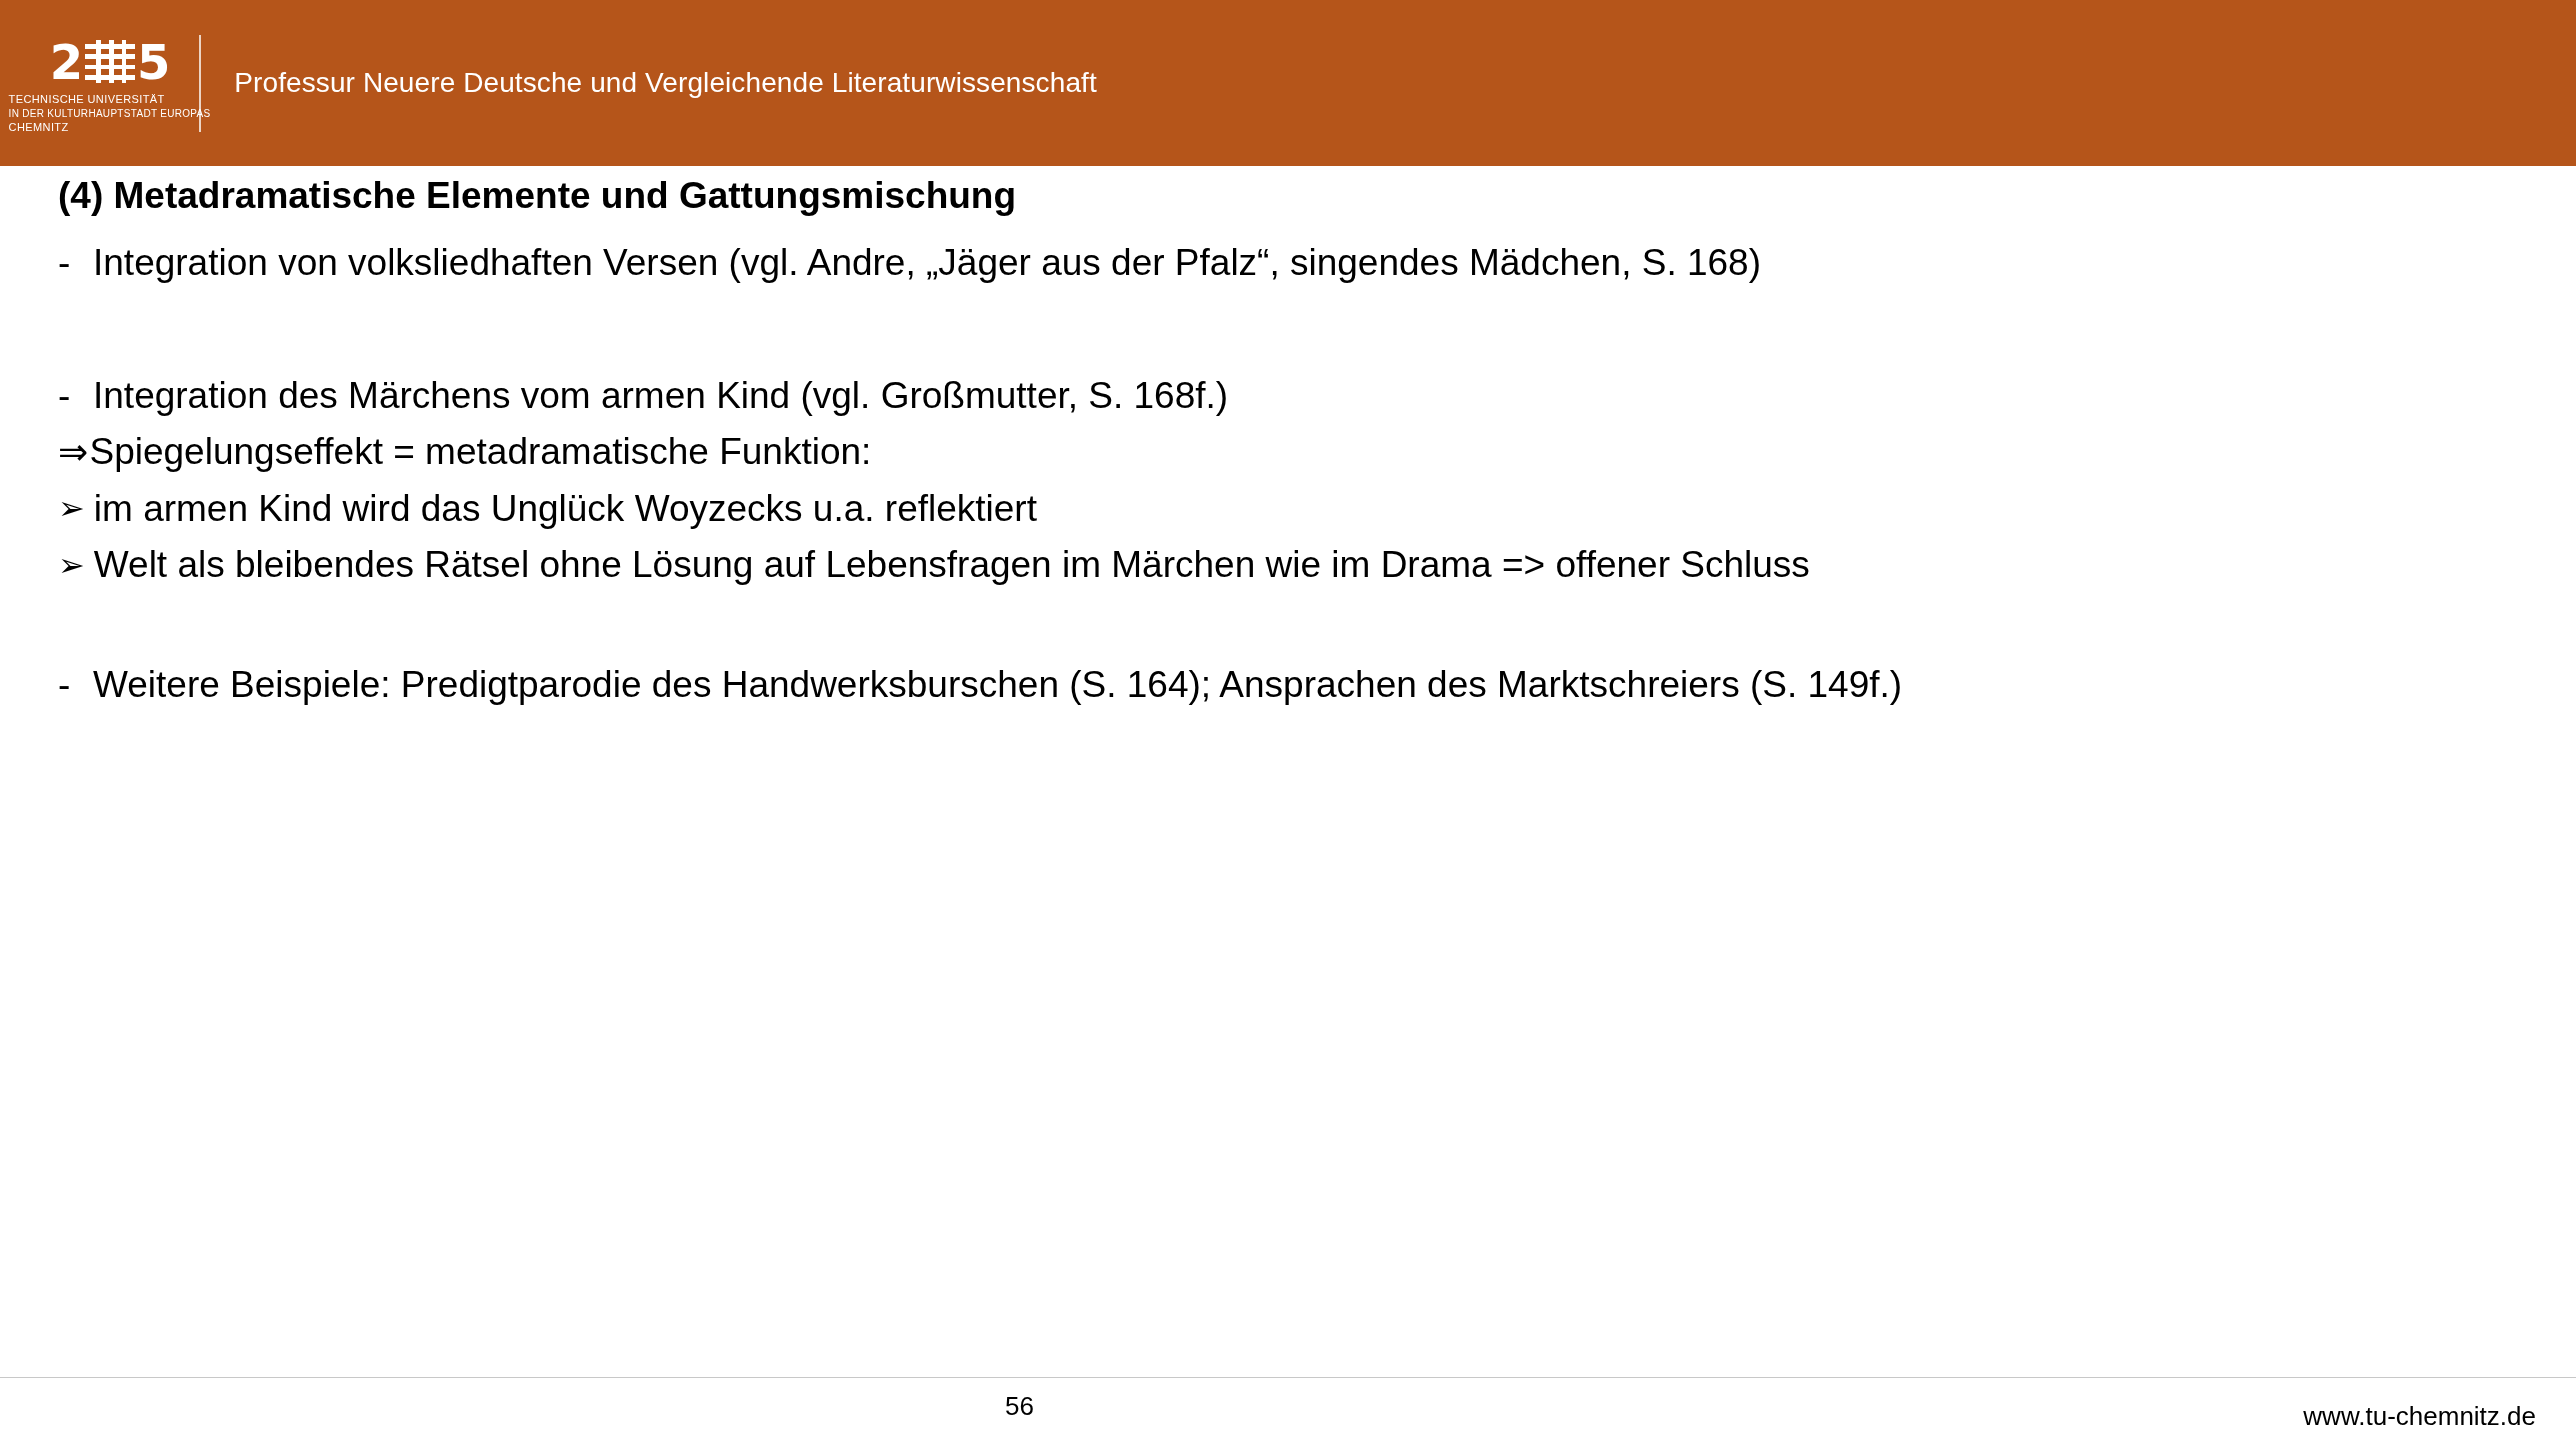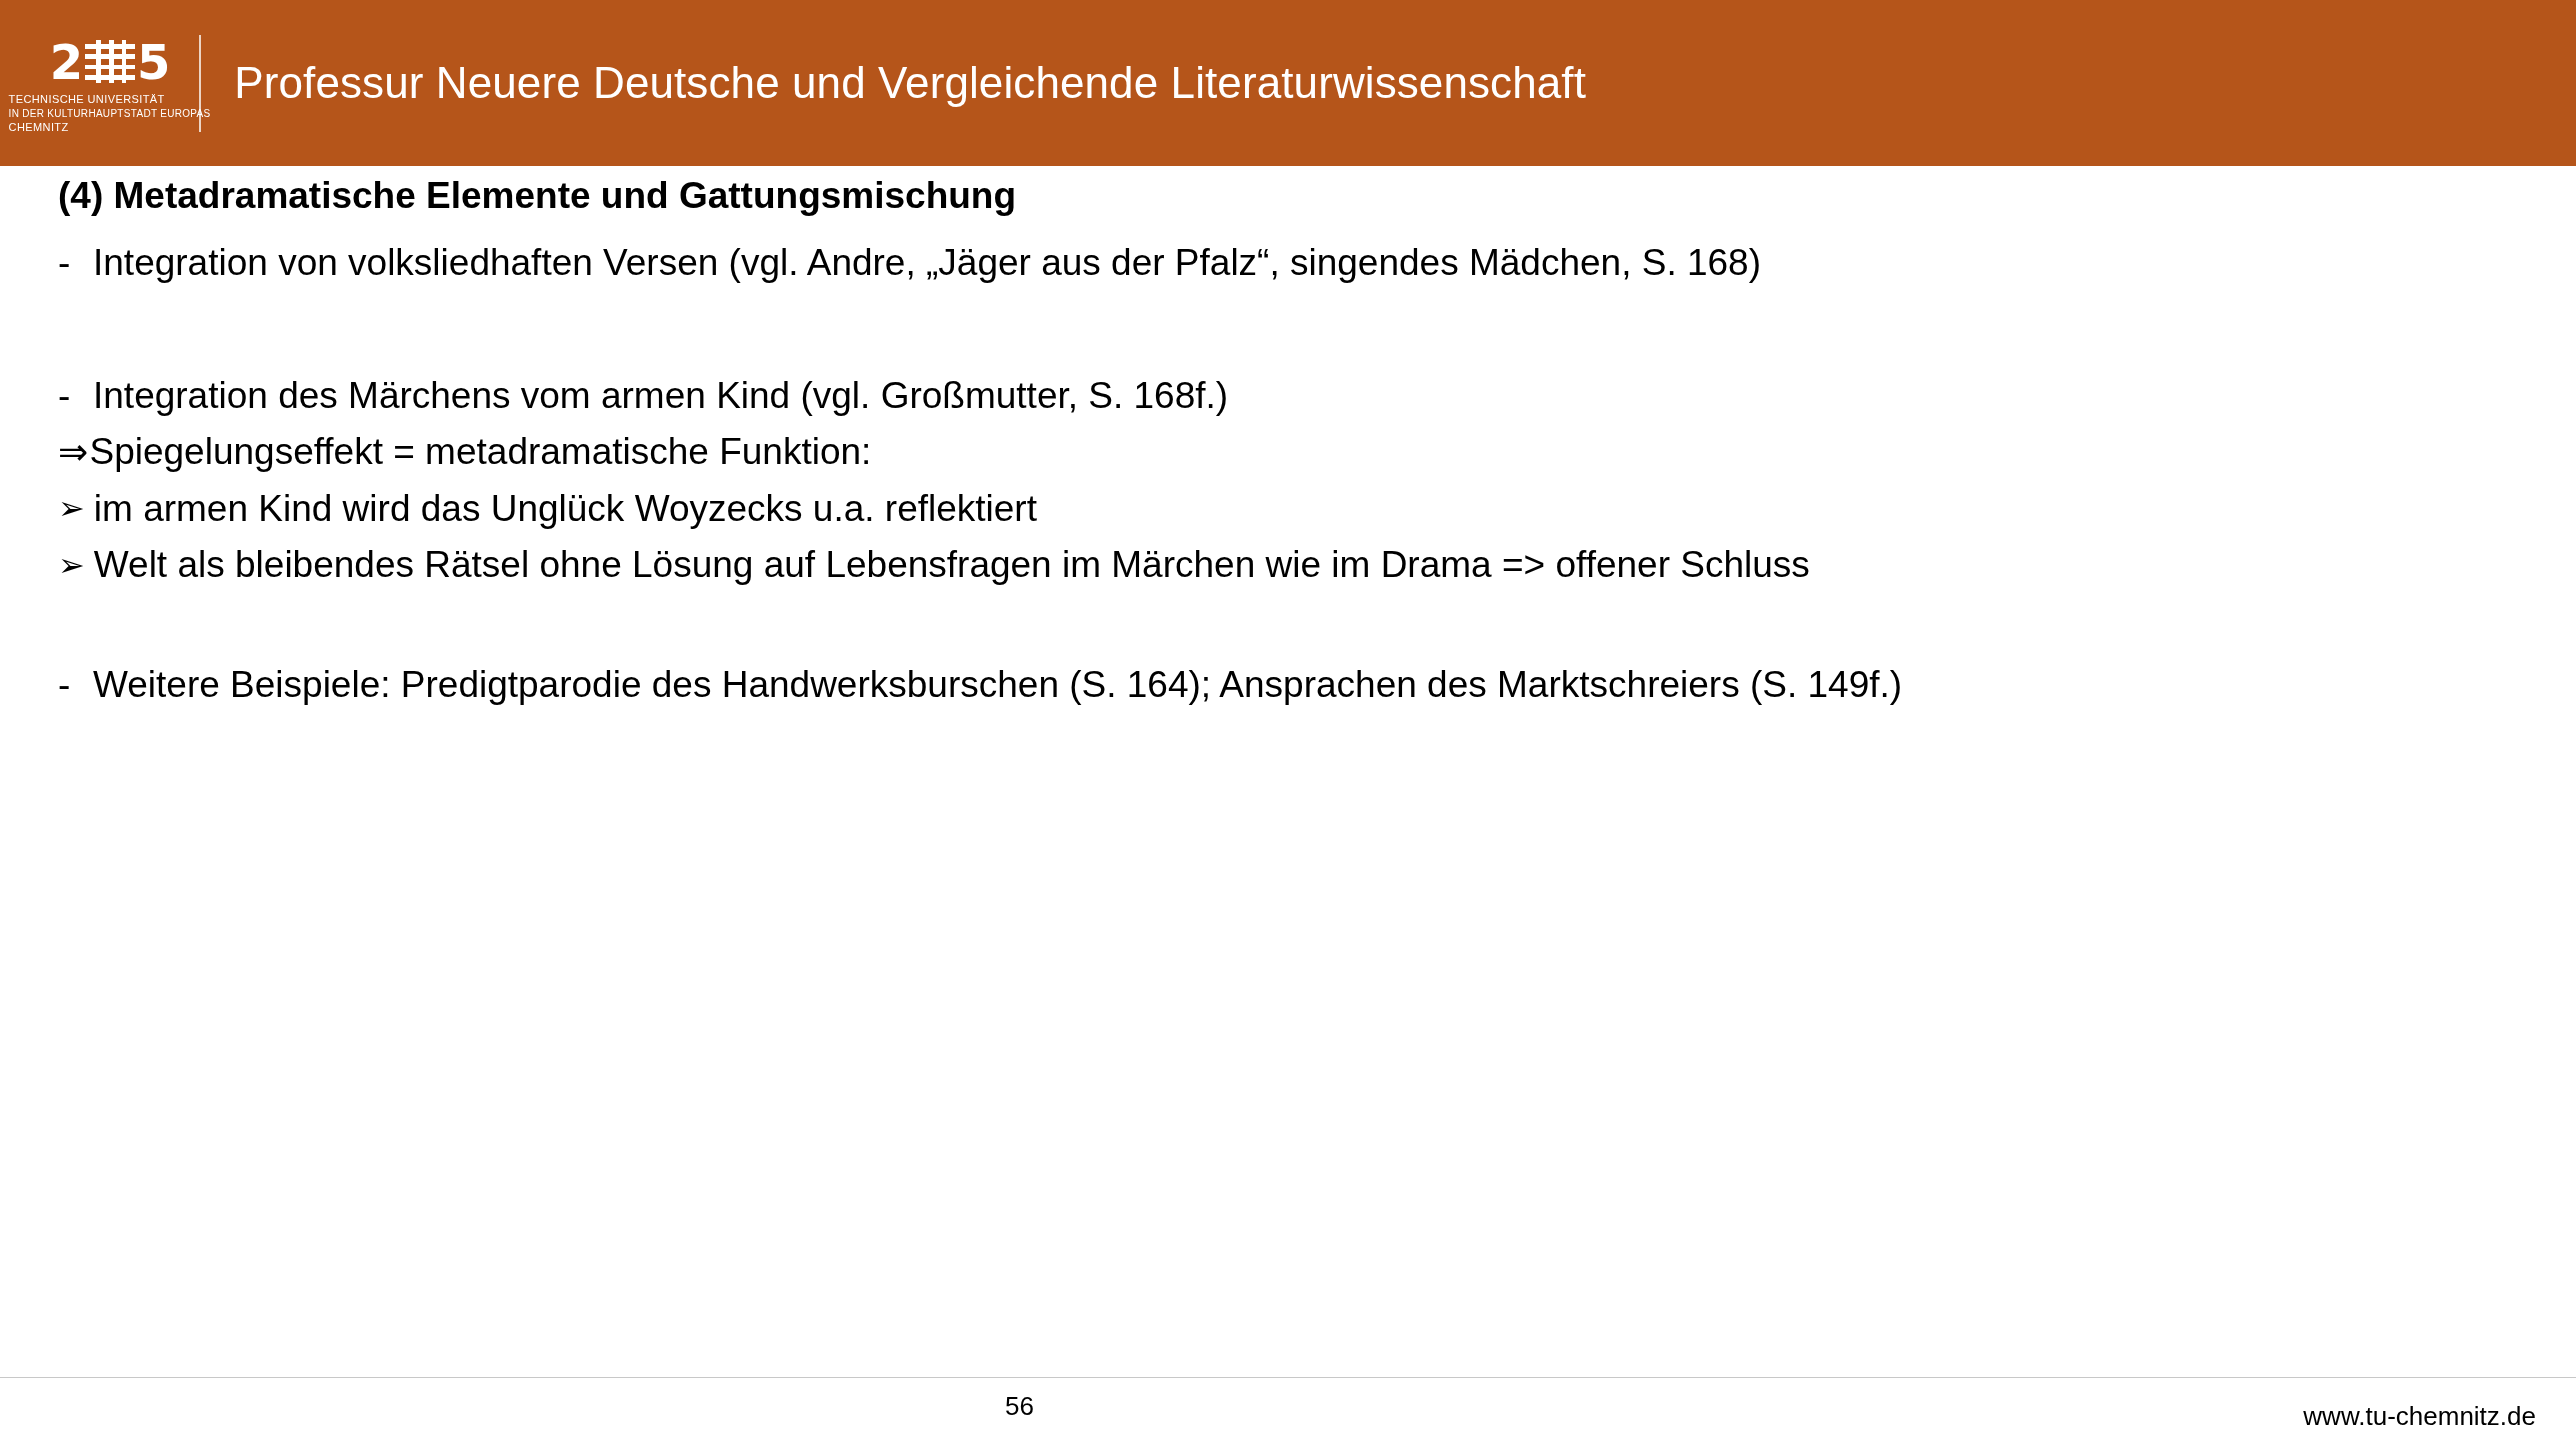--- a/index.html
+++ b/index.html
@@ -114,21 +114,21 @@
 
   .header-divider {
     width: 1.9px;
     height: 97px;
     background: rgba(255,255,255,0.75);
     margin: 0 33px 0 6.4px;
   }
 
   .header-title {
     color: #ffffff;
-    font-size: 44px;
+    font-size: 28px;
     font-weight: normal;
     letter-spacing: 0.1px;
     white-space: nowrap;
   }
 
   
   .content {
     position: absolute;
     left: 0;
     top: 148px;

